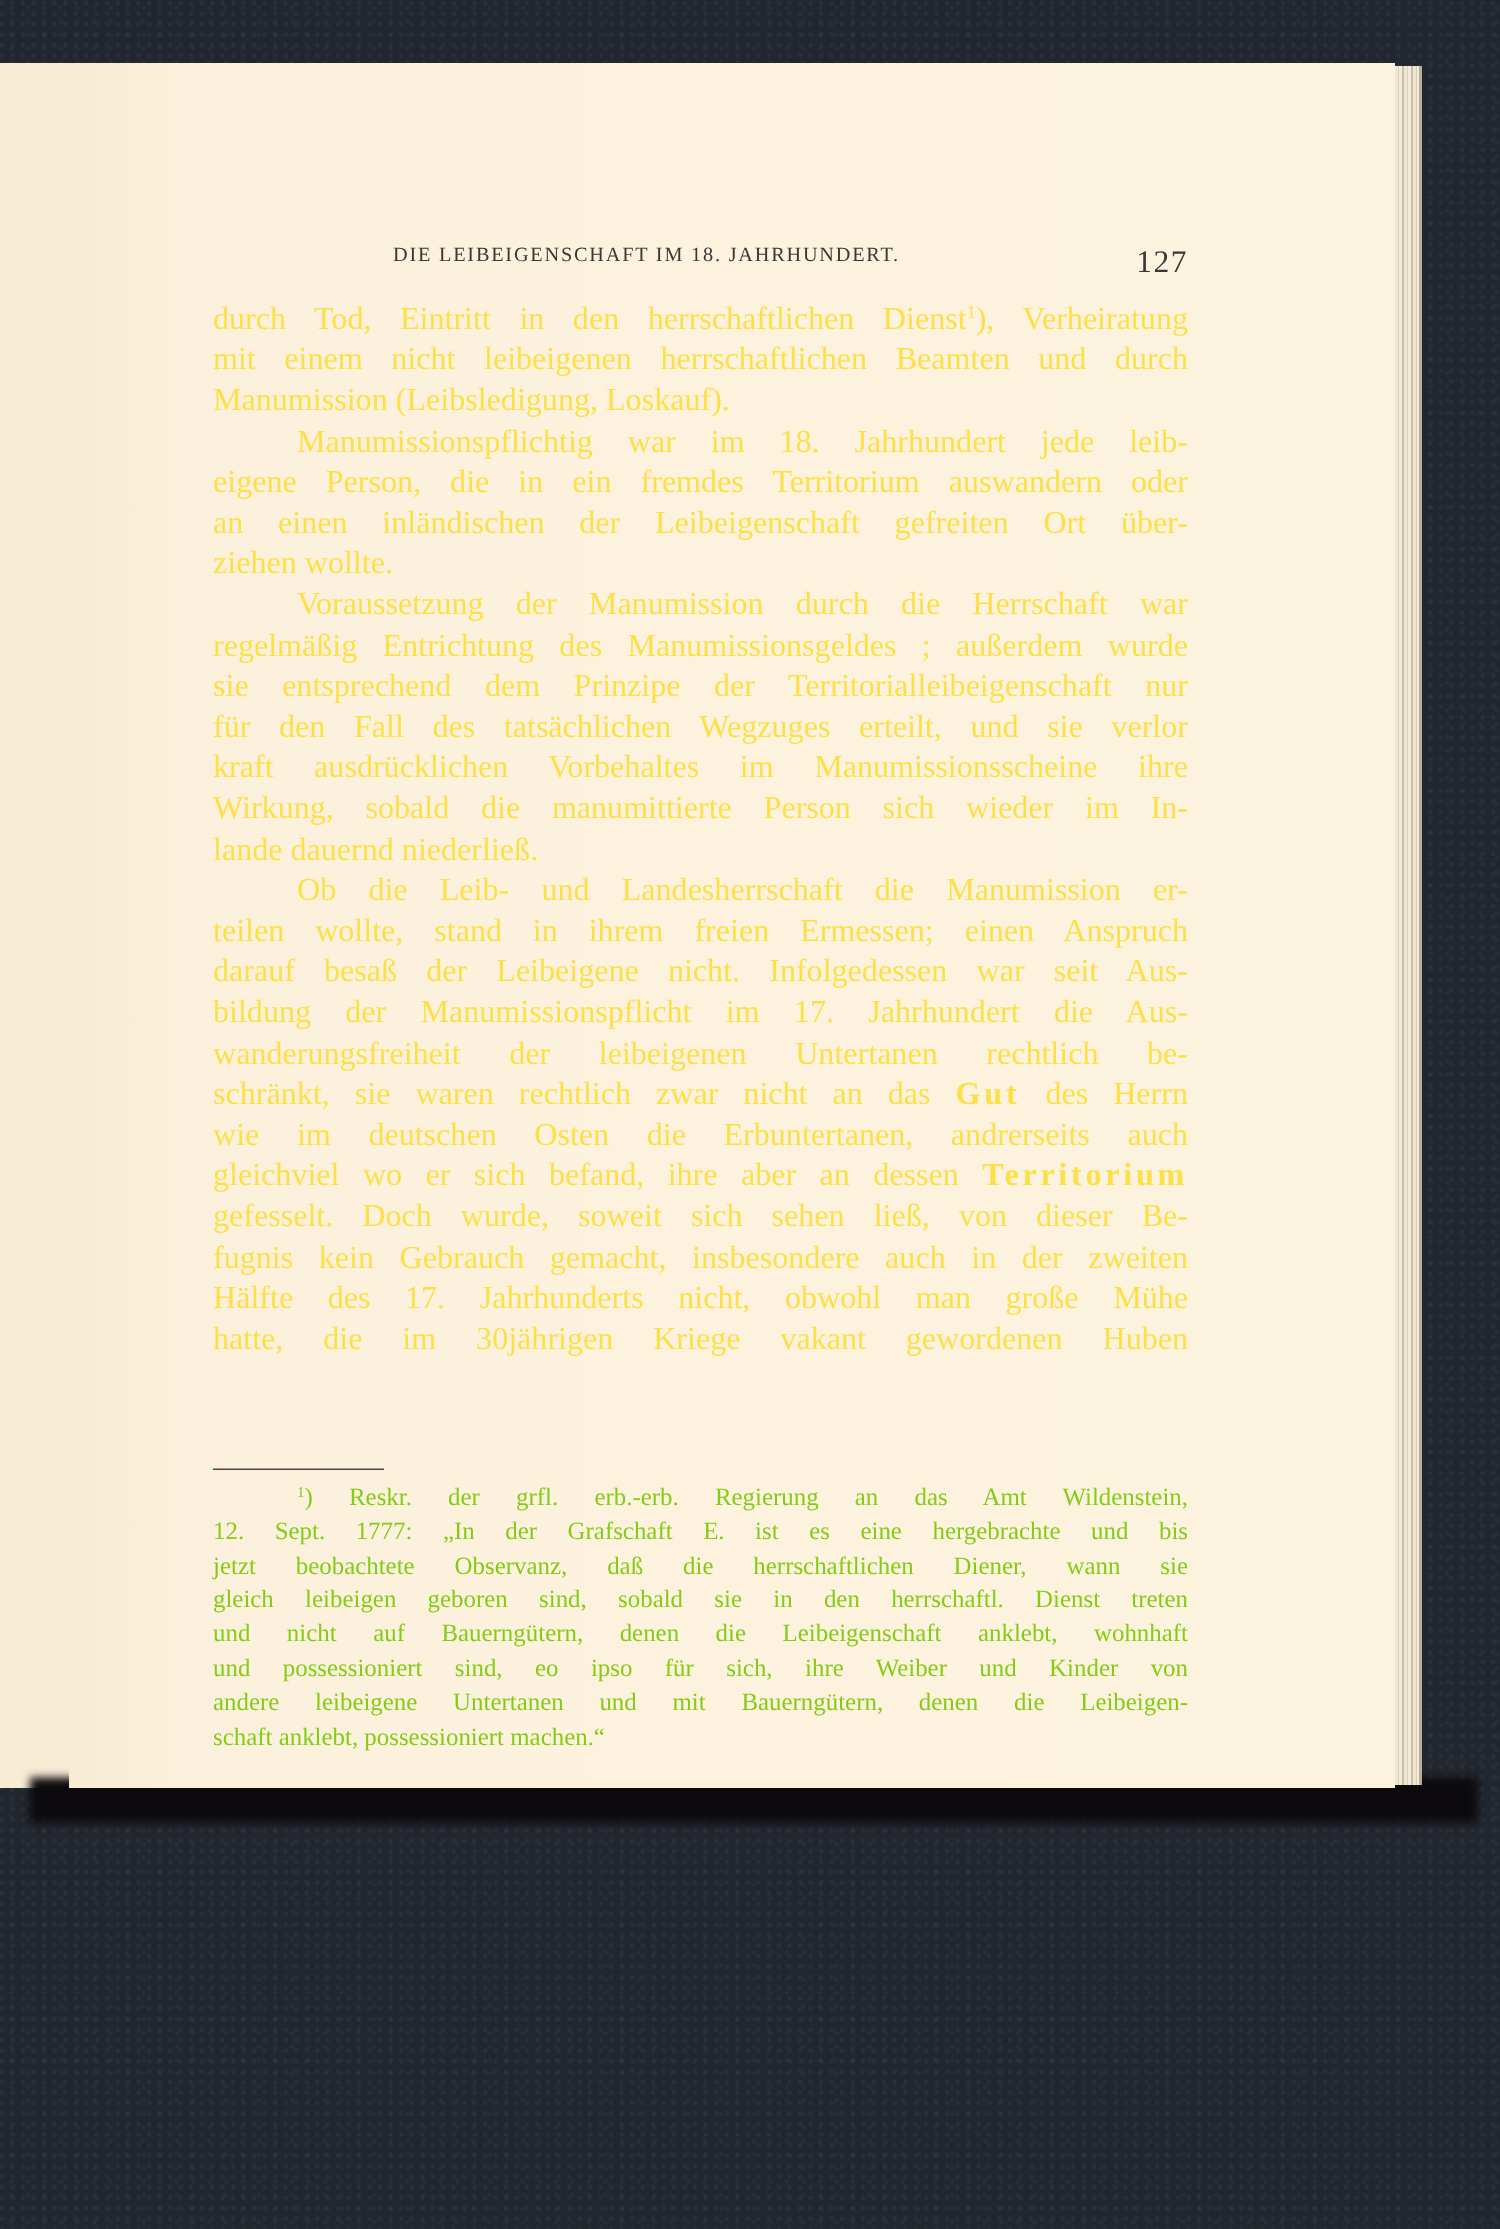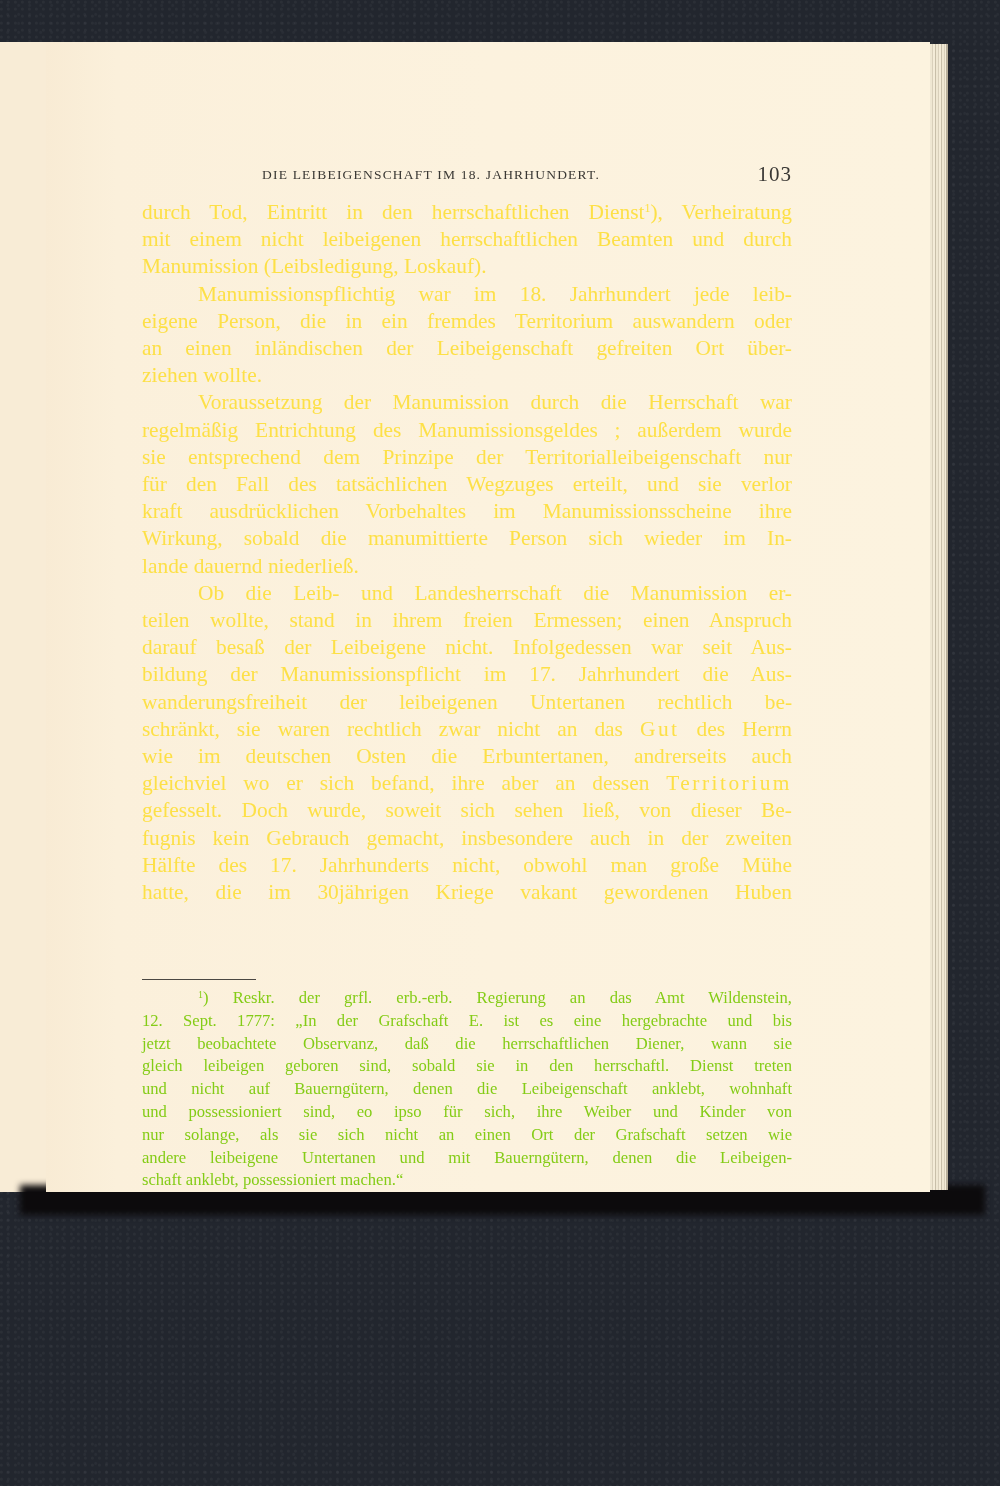--- a/index.html
+++ b/index.html
@@ -25,35 +25,35 @@
     position: absolute; left: 46px; top: 42px; width: 884px; height: 1150px;
     background: linear-gradient(90deg, #f8ebd4 0%, #fbf0db 8%, #fcf2de 50%, #fcf3df 100%);
   }
   .page-edges {
     position: absolute; left: 930px; top: 44px; width: 16px; height: 1146px;
     background: repeating-linear-gradient(90deg, #efe7d2 0 2px, #d9d0bb 2px 3px, #f4ecd8 3px 5px, #c8bfa9 5px 6px);
     border-right: 2px solid #b7ae9a;
   }
   .running-head {
     position: absolute; top: 162px; left: 262px; width: 530px;
-    display: flex; justify-content: space-between; align-items: center;
+    display: flex; justify-content: space-between; align-items: flex-start;
     color: #3a3834;
     gap: 34px;
   }
   .running-title { font-size: 13.5px; letter-spacing: 1.2px; font-variant: small-caps; text-transform: uppercase; }
   .page-number { font-size: 21px; letter-spacing: 1px; }
   .text-block {
     position: absolute; left: 142px; top: 199px; width: 650px;
     color: #fde047; font-size: 21.4px; line-height: 27.2px;
   }
   .para { margin: 0; text-align: justify; text-align-last: left; }
   .para.indent .line:first-child { padding-left: 56px; }
   .line { display: block; white-space: nowrap; text-align: justify; text-align-last: justify; }
   .line.last { text-align-last: left; }
-  .spaced { letter-spacing: 2.5px; }
+  .spaced { letter-spacing: 2.5px; font-weight: bold; }
   sup { font-size: 12px; vertical-align: 7px; line-height: 0; }
   .footnote-rule {
     position: absolute; left: 142px; top: 979px; width: 114px; height: 1px; background: #4a4742;
   }
   .footnotes {
     position: absolute; left: 142px; top: 987px; width: 650px;
     color: #84cc16; font-size: 16.6px; line-height: 22.8px;
   }
   .footnotes .line:first-child { padding-left: 56px; }
   .fn-mark { font-size: 10px; vertical-align: 5px; line-height: 0; }
@@ -61,21 +61,21 @@
 </head>
 <body>
 
 <div class="left-page"></div>
 <div class="page-shadow"></div>
 <div class="page"></div>
 <div class="page-edges"></div>
 
 <div class="running-head">
   <span class="running-title">Die Leibeigenschaft im 18. Jahrhundert.</span>
-  <span class="page-number">103</span>
+  <span class="page-number">127</span>
 </div>
 
 <div class="text-block">
   <p class="para">
     <span class="line"><span>durch Tod, Eintritt in den herrschaftlichen Dienst</span><sup>1</sup><span>), Verheiratung</span></span>
     <span class="line">mit einem nicht leibeigenen herrschaftlichen Beamten und durch</span>
     <span class="line last">Manumission (Leibsledigung, Loskauf).</span>
   </p>
   <p class="para indent">
     <span class="line">Manumissionspflichtig war im 18. Jahrhundert jede leib-</span>
@@ -110,16 +110,15 @@
 
 <div class="footnote-rule"></div>
 
 <div class="footnotes">
   <span class="line"><span class="fn-mark">1</span><span>)</span><span> Reskr. der grfl. erb.-erb. Regierung an das Amt Wildenstein,</span></span>
   <span class="line">12. Sept. 1777: „In der Grafschaft E. ist es eine hergebrachte und bis</span>
   <span class="line">jetzt beobachtete Observanz, daß die herrschaftlichen Diener, wann sie</span>
   <span class="line">gleich leibeigen geboren sind, sobald sie in den herrschaftl. Dienst treten</span>
   <span class="line">und nicht auf Bauerngütern, denen die Leibeigenschaft anklebt, wohnhaft</span>
   <span class="line">und possessioniert sind, eo ipso für sich, ihre Weiber und Kinder von</span>
-  <span class="line">nur solange, als sie sich nicht an einen Ort der Grafschaft setzen wie</span>
   <span class="line">andere leibeigene Untertanen und mit Bauerngütern, denen die Leibeigen-</span>
   <span class="line last">schaft anklebt, possessioniert machen.“</span>
 </div>
 
 </body></html>

